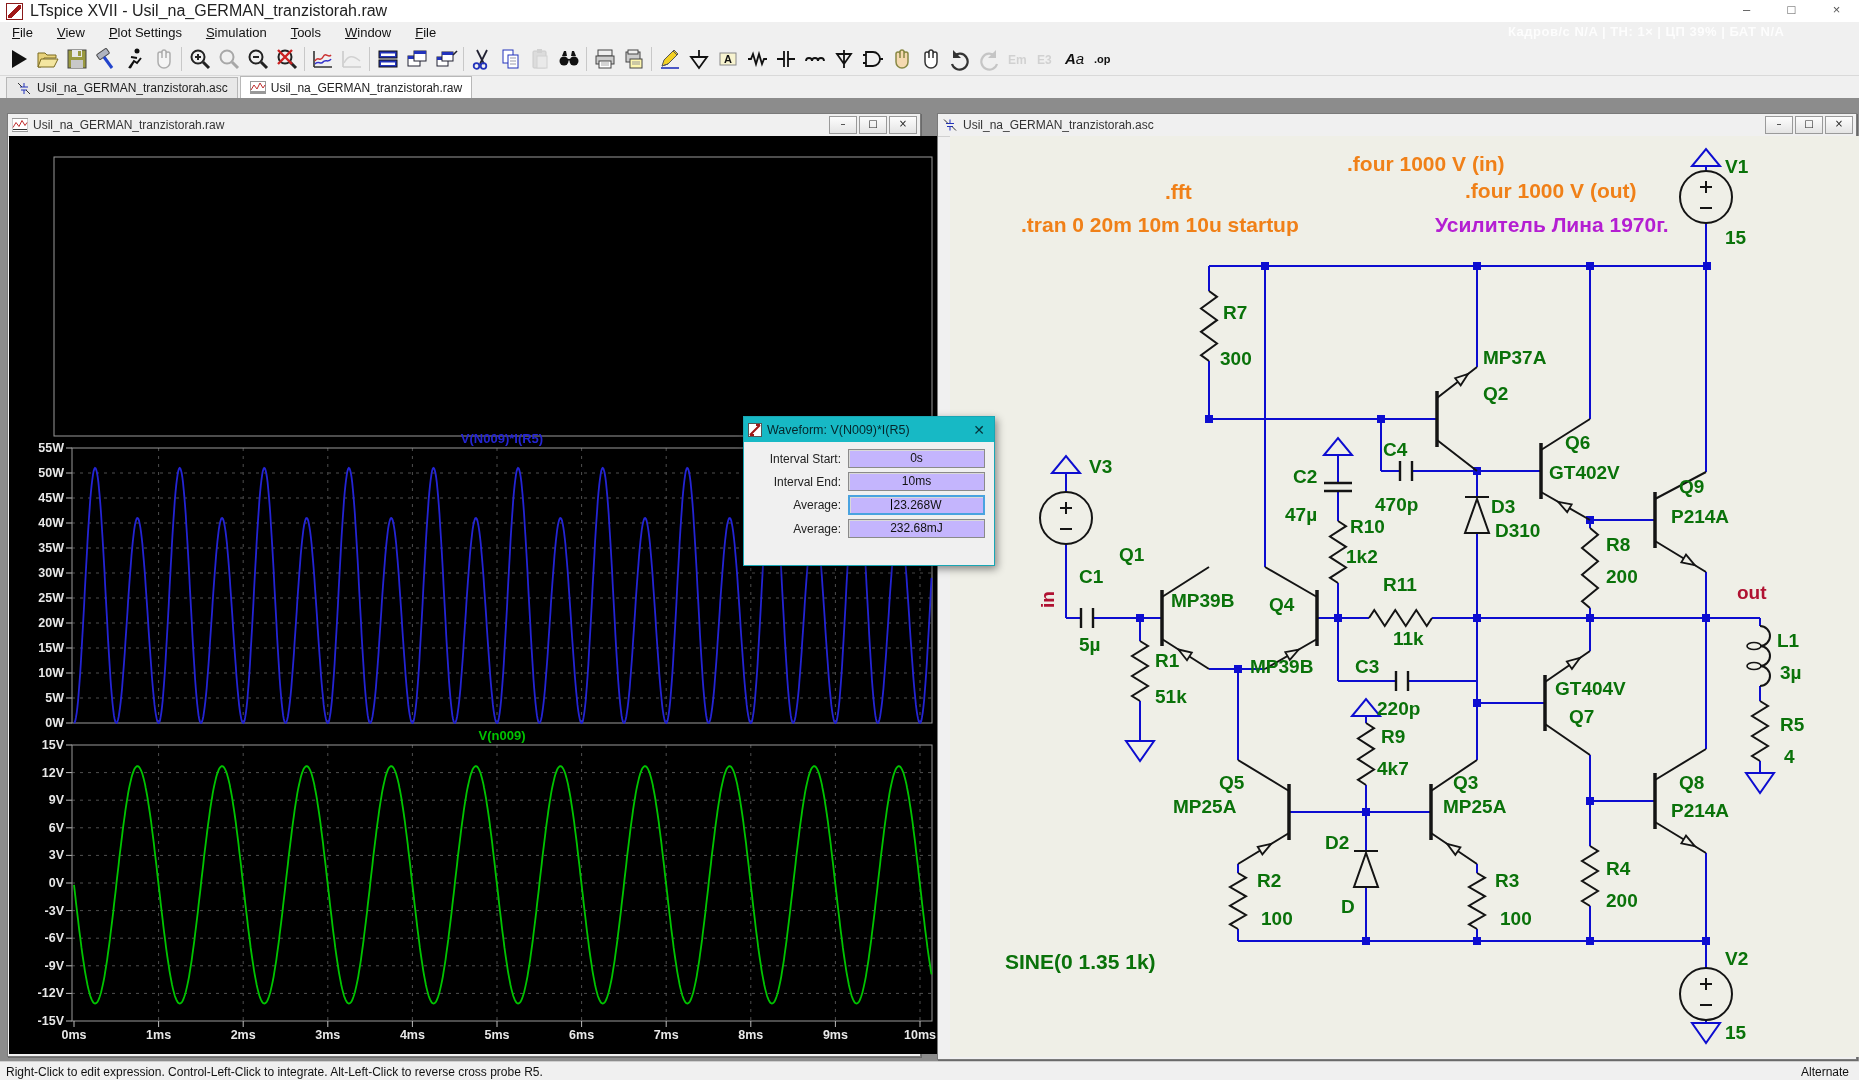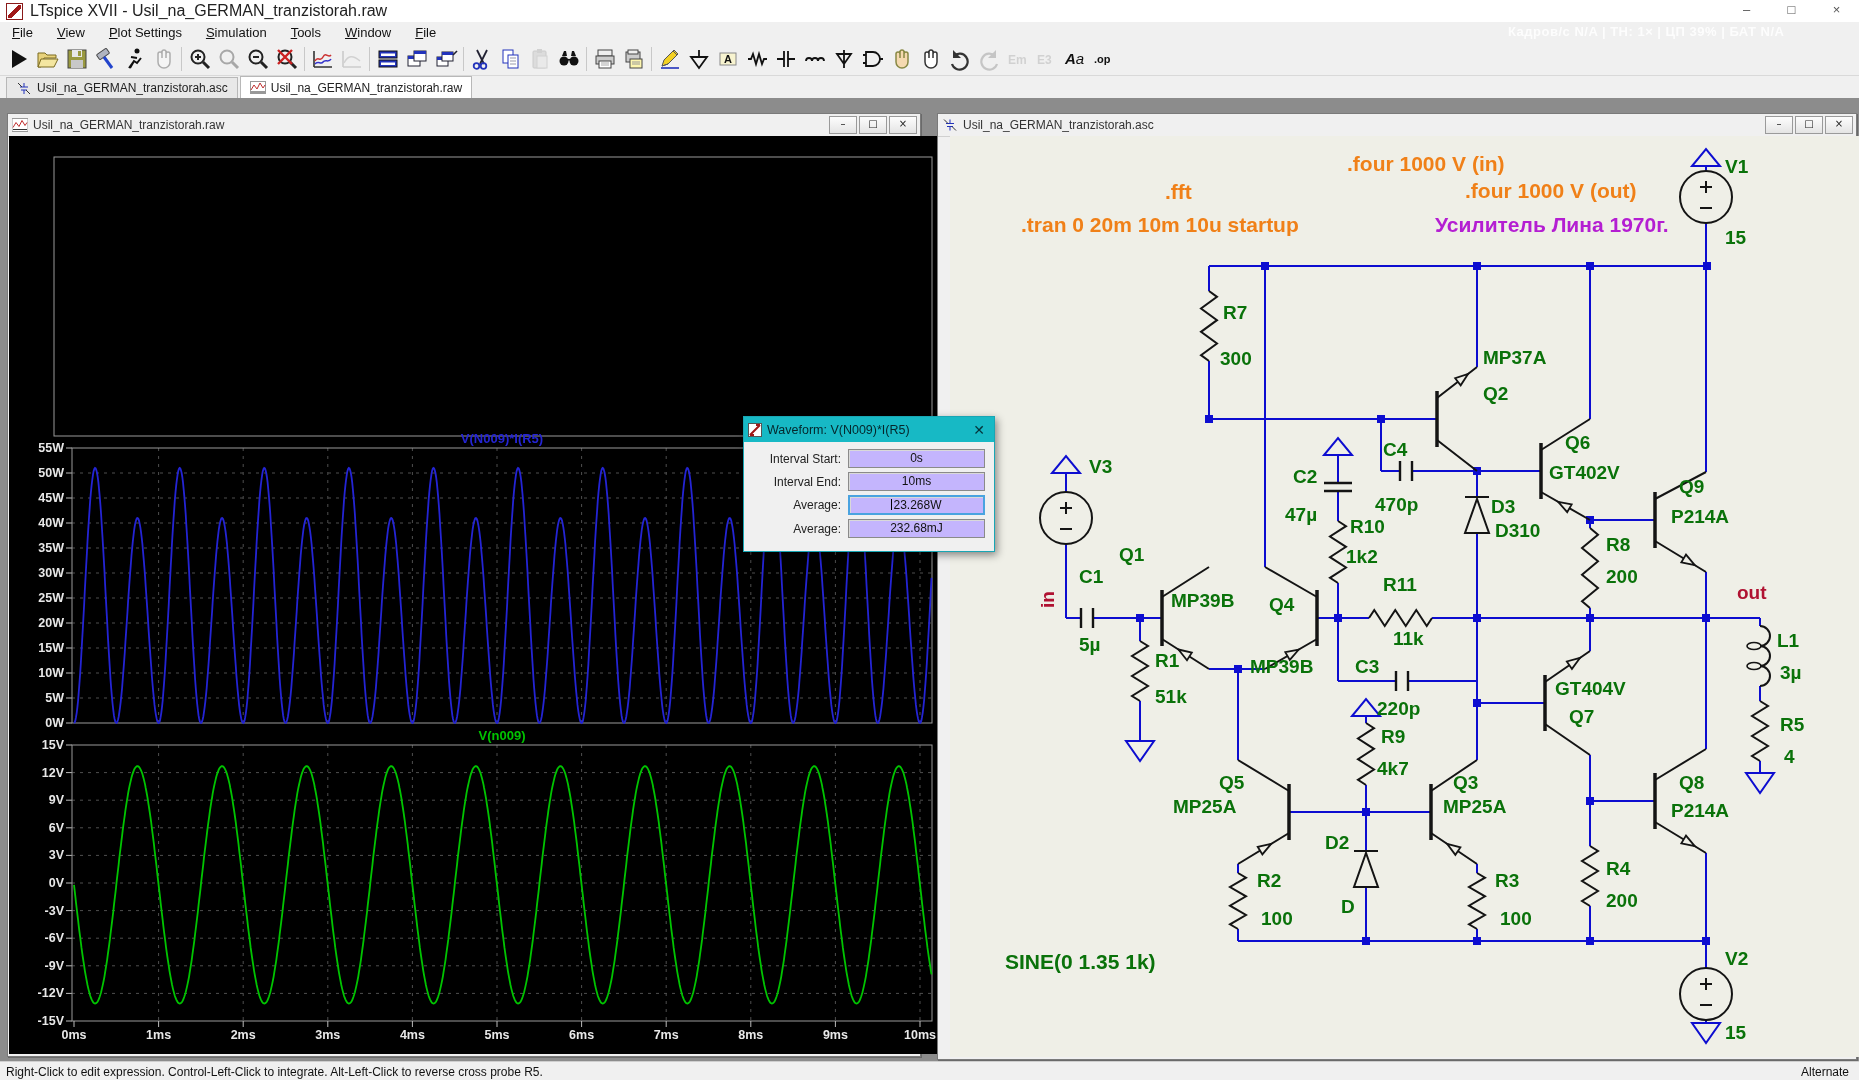--- a/index.html
+++ b/index.html
@@ -33,21 +33,21 @@
   .mdi-btns{margin-left:auto;display:flex;margin-right:3px;}
   .mdi-btn{width:26px;height:16px;border:1px solid #9a9a9a;background:linear-gradient(#fdfdfd,#e4e4e4);margin-left:2px;
            font-size:10px;line-height:14px;text-align:center;color:#222;font-family:"DejaVu Sans",sans-serif;}
   .wave-canvas{position:absolute;left:1px;top:22px;background:#000;}
   .sch-canvas{position:absolute;left:12px;top:22px;background:#efefe7;}
   
   .dialog{position:absolute;width:250px;background:#f0f0f0;border:1px solid #18a6b4;box-shadow:2px 3px 8px rgba(0,0,0,.45);z-index:50;}
   .dlg-title{height:25px;background:#17b9c5;display:flex;align-items:center;padding:0 4px;}
   .dlg-title .dt-text{font-size:12.5px;color:#05262b;margin-left:5px;}
   .dlg-close{margin-left:auto;font-size:14px;color:#05333a;width:22px;text-align:center;}
-  .dlg-body{padding:7px 9px 9px 5px;}
+  .dlg-body{padding:7px 9px 23px 5px;}
   .dlg-row{display:flex;align-items:center;margin-bottom:4px;}
   .dlg-label{flex:0 0 92px;text-align:right;font-size:12px;color:#222;margin-right:7px;}
   .dlg-input{flex:1;height:17px;background:#c4b5fd;border:1px solid #8a8a8a;box-shadow:inset 1px 1px 0 #d9d9d9;
              font-size:12px;color:#111;text-align:center;line-height:17px;position:relative;}
   .dlg-input.focused{border:2px solid #4aa3e0;height:16px;line-height:16px;}
   .caret{display:inline-block;width:1px;height:11px;background:#000;vertical-align:-1px;margin-right:1px;}
   
   .statusbar{position:absolute;left:0;top:1061px;width:100%;height:19px;background:#f0f0f0;border-top:1px solid #cfcfcf;
              display:flex;align-items:center;font-size:12px;color:#111;}
   .statusbar .sb-left{margin-left:6px;}

